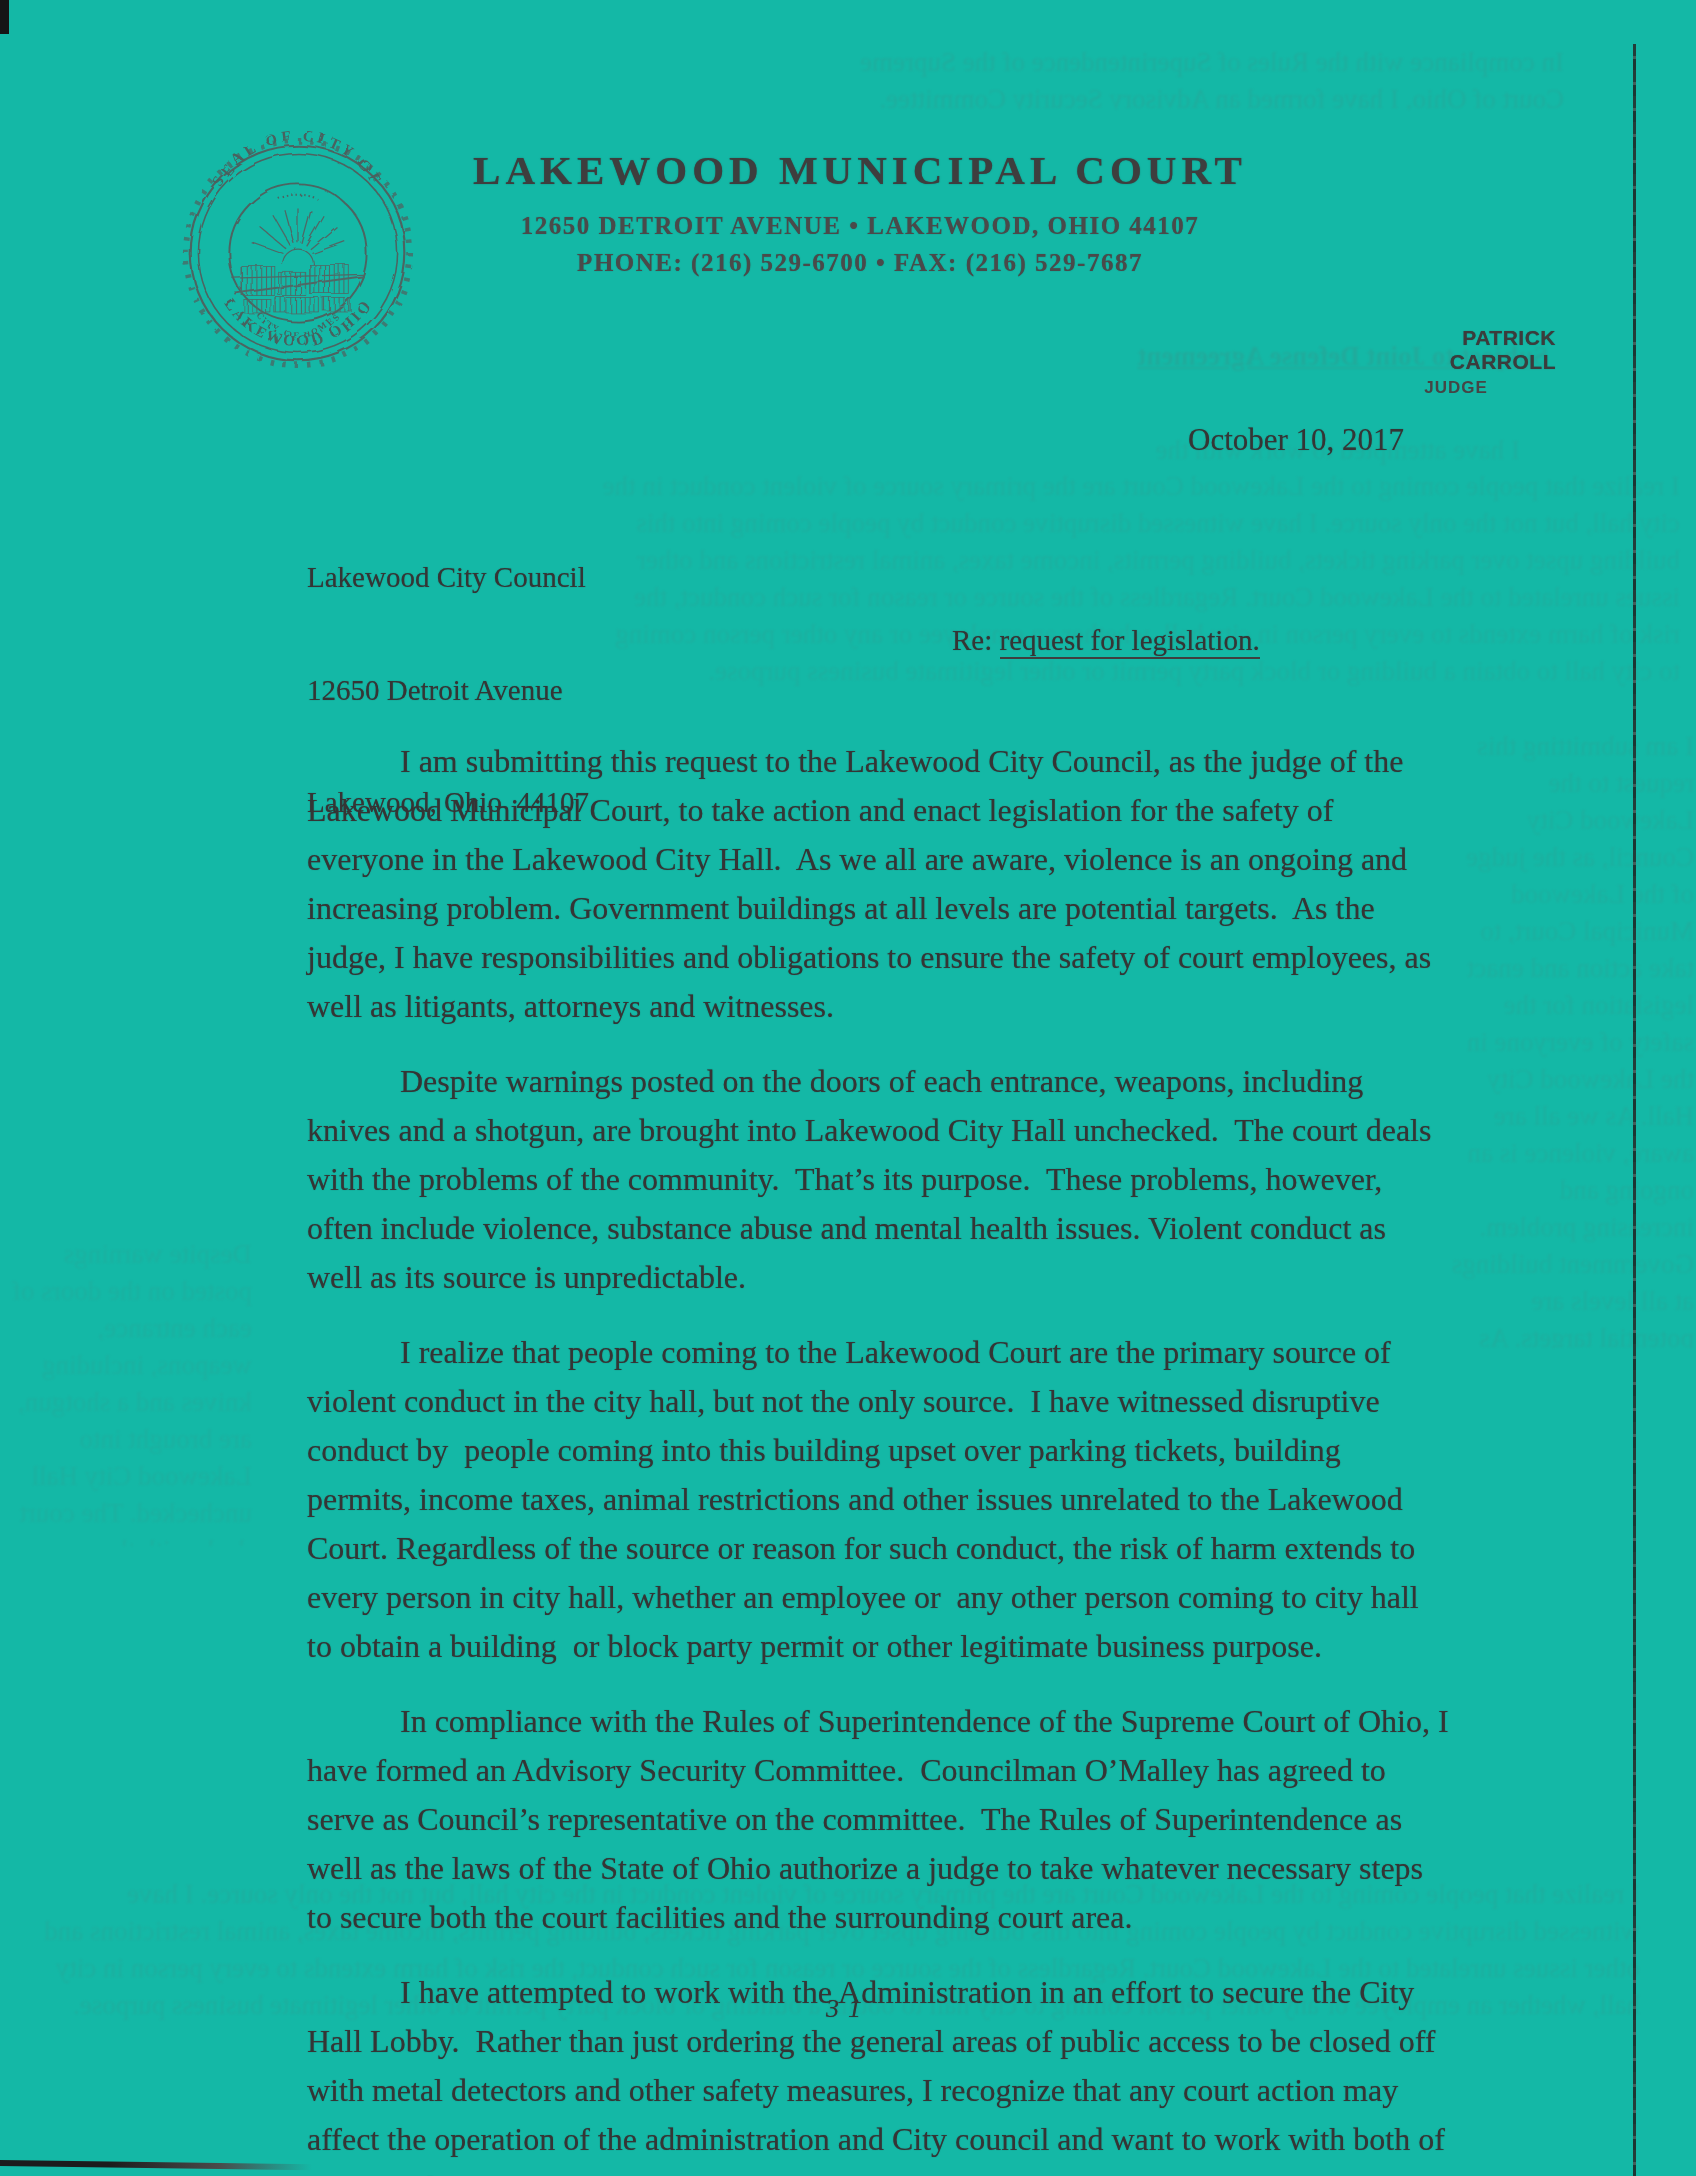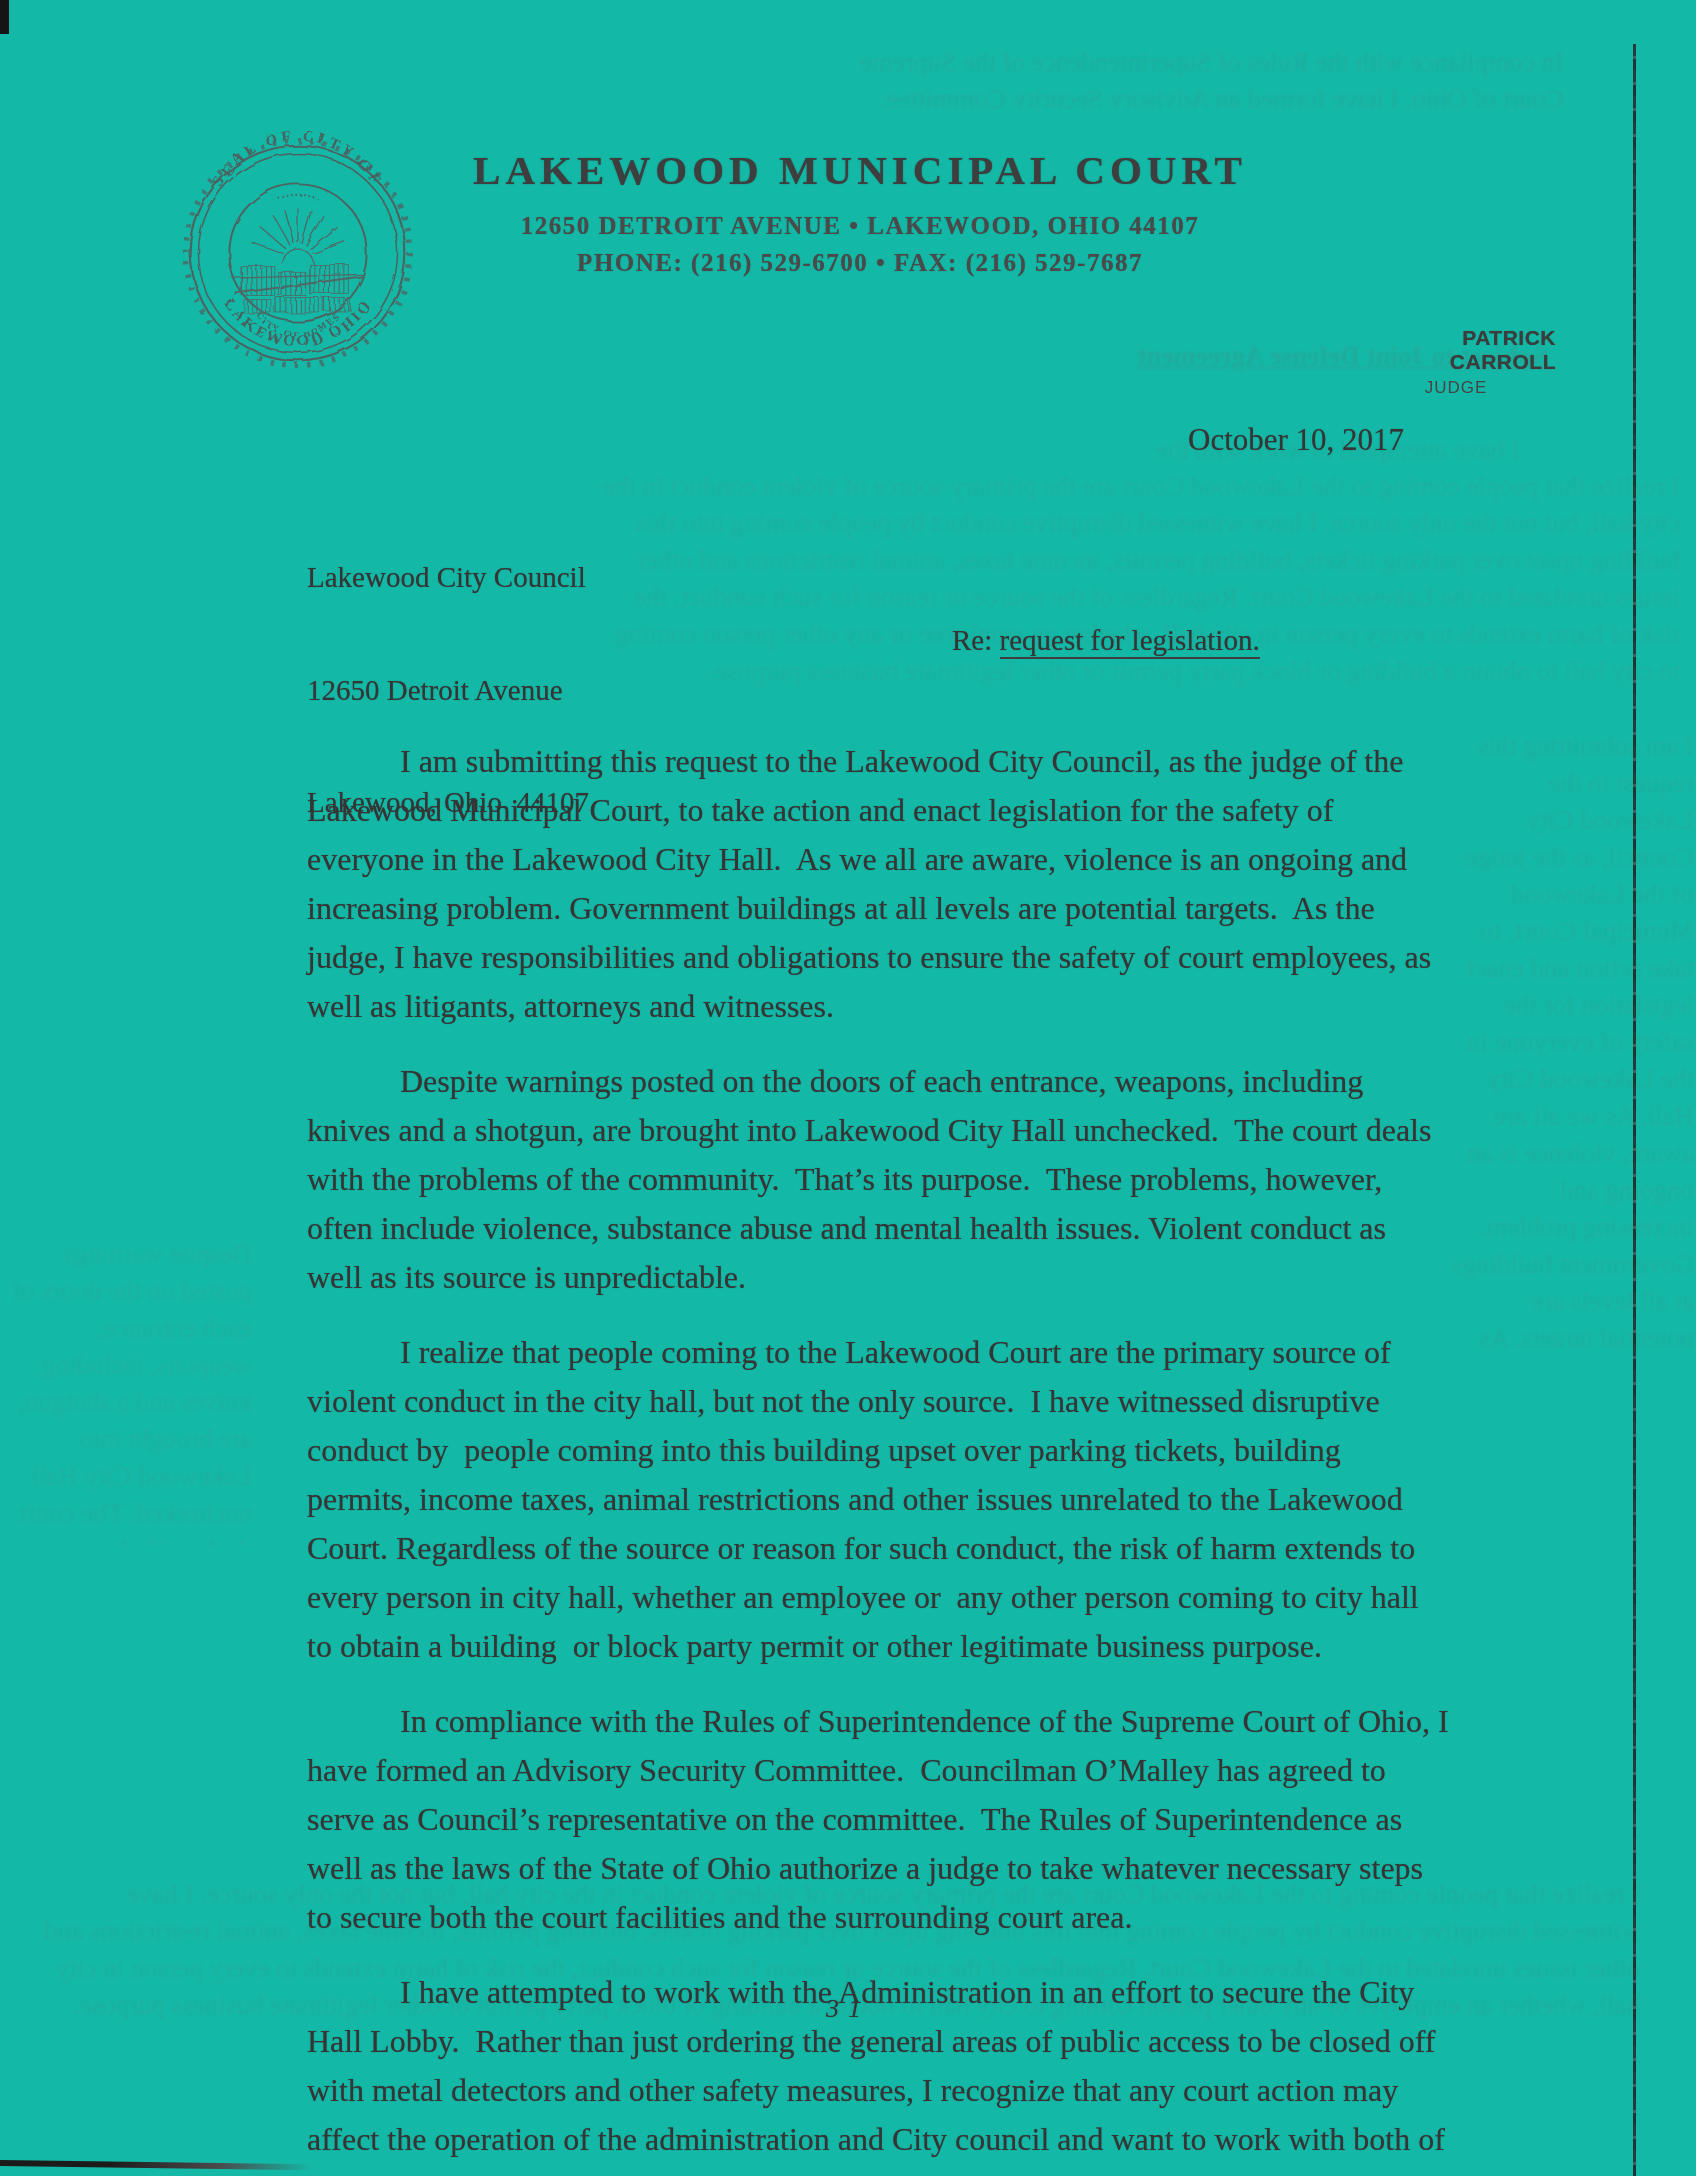--- a/index.html
+++ b/index.html
@@ -22,21 +22,21 @@
   }
   .court-phone {
     margin-top:7px; font-size:25px; font-weight:bold; letter-spacing:1.5px;
     color:#4a4a4a; text-shadow:0 0 1px rgba(50,50,50,.5); line-height:30px;
   }
   .judge-block {
     position:absolute; left:1356px; top:326px; width:200px; text-align:center;
     font-family:"Liberation Sans", sans-serif;
   }
   .judge-name { font-size:21px; font-weight:bold; letter-spacing:.5px; color:#3c3c3c; text-shadow:0 0 .8px rgba(40,40,40,.6);text-align:right; }
-  .judge-title { font-size:17px; font-weight:normal; letter-spacing:1px; margin-top:4px; color:#454545; }
+  .judge-title { font-size:17px; font-weight:bold; letter-spacing:1px; margin-top:4px; color:#454545; }
 
   
   .date, .recipient, .re-line, .salutation, .body-text, .pageno {
     text-shadow:0 0 1px rgba(45,45,45,.55); color:#353535;
   }
   .date { position:absolute; left:1188px; top:422px; font-size:31px; }
   .recipient { position:absolute; left:307px; top:484px; font-size:29px; line-height:37.5px; white-space:pre-wrap; }
   .re-line { position:absolute; left:952px; top:624px; font-size:29px; white-space:pre; }
   .re-underline { border-bottom:2px solid #3f3f3f; padding-bottom:1px; }
   .salutation { position:absolute; left:307px; top:665px; font-size:29px; }

